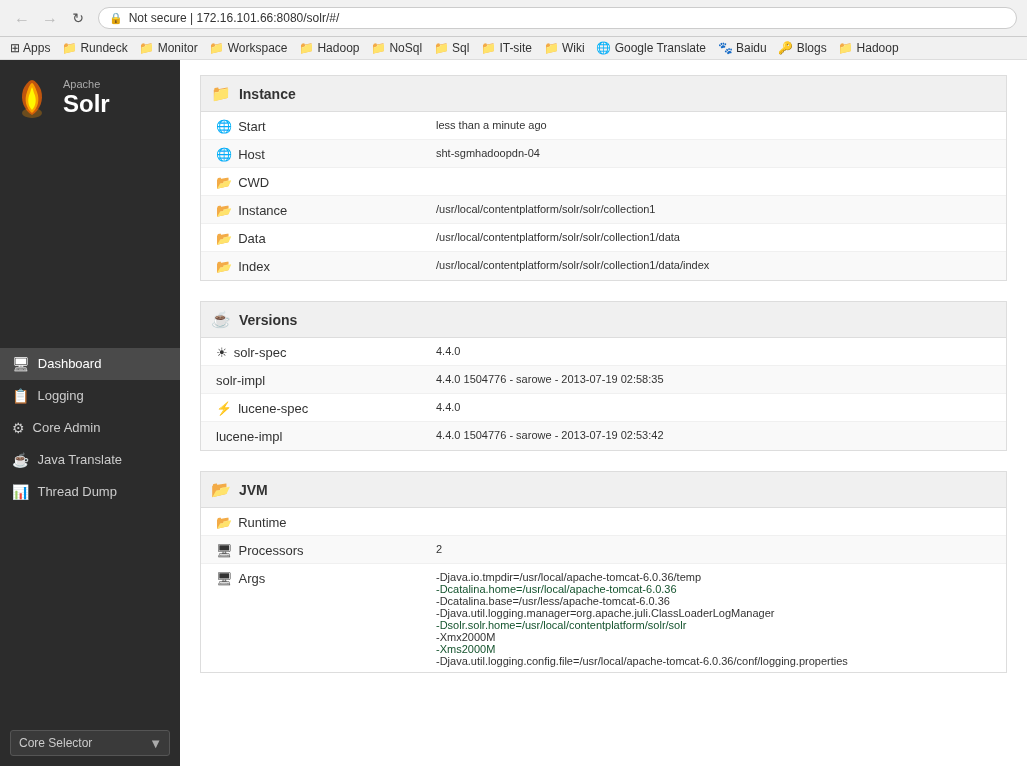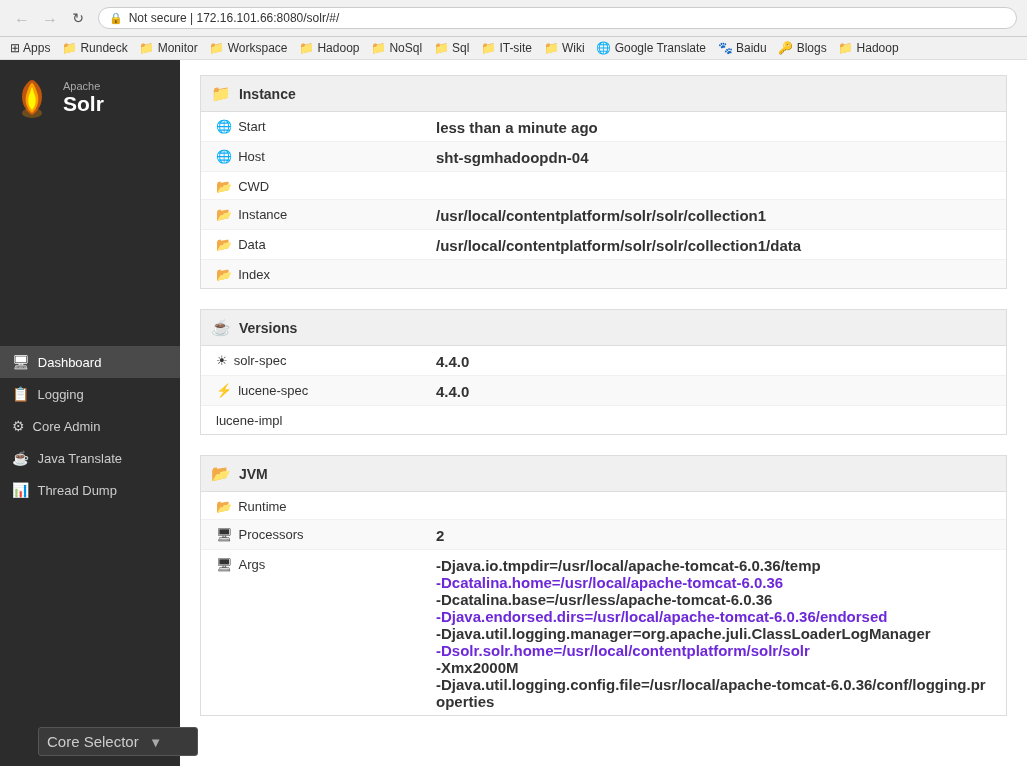--- a/index.html
+++ b/index.html
@@ -75,21 +75,21 @@
       display: flex;
       align-items: center;
       gap: 8px;
     }
     .solr-text {
       display: flex;
       flex-direction: column;
       color: #fff;
     }
     .apache-text { font-size: 11px; color: #aaa; }
-    .solr-name { font-size: 21px; font-weight: bold; color: #fff; }
+    .solr-name { font-size: 24px; font-weight: bold; color: #fff; }
 
     
     .solr-logo-svg { width: 45px; height: 45px; }
 
     .sidebar-nav { display: flex; flex-direction: column; }
     .sidebar-item {
       display: flex;
       align-items: center;
       gap: 8px;
       padding: 8px 12px;
@@ -105,24 +105,23 @@
       margin: 10px;
       position: relative;
     }
     .core-selector select {
       width: 100%;
       padding: 5px 8px;
       background: #3a3a3a;
       color: #ccc;
       border: 1px solid #555;
       border-radius: 3px;
-      font-size: 15px;
+      font-size: 12px;
       cursor: pointer;
       appearance: none;
-      margin-left: 28px;
     }
     .core-selector-arrow {
       position: absolute;
       right: 8px;
       top: 50%;
       transform: translateY(-50%);
       color: #aaa;
       pointer-events: none;
     }
 
@@ -170,26 +169,25 @@
       align-items: center;
       gap: 6px;
       width: 220px;
       flex-shrink: 0;
       font-size: 13px;
       padding-top: 2px;
     }
     .info-label-icon { font-size: 13px; }
     .info-value {
       flex: 1;
-      font-size: 15px;
+      font-size: 11px;
       padding-top: 2px;
       word-break: break-all;
-      font-weight: bold;
-    }
-    .info-value-dim { color: #6d28d9; }
+    }
+    .info-value-dim { color: #14532d; }
     .info-value-line { display: block; }
 
     
     .section-icon { font-size: 16px; }
   </style>
 </head>
 <body>
 
 <div class="browser-bar">
   <div class="nav-buttons">
@@ -345,48 +343,56 @@
             <span class="info-label-icon">📂</span>
             <span>Data</span>
           </div>
           <div class="info-value">/usr/local/contentplatform/solr/solr/collection1/data</div>
         </div>
         <div class="info-row">
           <div class="info-label">
             <span class="info-label-icon">📂</span>
             <span>Index</span>
           </div>
+          <div class="info-value">/usr/local/contentplatform/solr/solr/collection1/data/index</div>
         </div>
       </div>
     </div>
 
     <div class="section">
       <div class="section-header">
         <span class="section-icon">☕</span>
         <span>Versions</span>
       </div>
       <div class="section-body">
         <div class="info-row">
           <div class="info-label">
             <span class="info-label-icon">☀</span>
             <span>solr-spec</span>
           </div>
           <div class="info-value">4.4.0</div>
         </div>
         <div class="info-row">
           <div class="info-label">
+            <span>solr-impl</span>
+          </div>
+          <div class="info-value">4.4.0 1504776 - sarowe - 2013-07-19 02:58:35</div>
+        </div>
+        <div class="info-row">
+          <div class="info-label">
             <span class="info-label-icon">⚡</span>
             <span>lucene-spec</span>
           </div>
           <div class="info-value">4.4.0</div>
         </div>
         <div class="info-row">
           <div class="info-label">
             <span>lucene-impl</span>
           </div>
+          <div class="info-value">4.4.0 1504776 - sarowe - 2013-07-19 02:53:42</div>
         </div>
       </div>
     </div>
 
     <div class="section">
       <div class="section-header">
         <span class="section-icon">📂</span>
         <span>JVM</span>
       </div>
       <div class="section-body">
@@ -405,24 +411,24 @@
         </div>
         <div class="info-row">
           <div class="info-label">
             <span class="info-label-icon">🖥</span>
             <span>Args</span>
           </div>
           <div class="info-value">
             <span class="info-value-line">-Djava.io.tmpdir=/usr/local/apache-tomcat-6.0.36/temp</span>
             <span class="info-value-line info-value-dim">-Dcatalina.home=/usr/local/apache-tomcat-6.0.36</span>
             <span class="info-value-line">-Dcatalina.base=/usr/less/apache-tomcat-6.0.36</span>
-            <span class="info-value-line info-value-dim">-Djava.endorsed.dirs=/usr/local/apache-tomcat-6.0.36/endorsed</span>
             <span class="info-value-line">-Djava.util.logging.manager=org.apache.juli.ClassLoaderLogManager</span>
             <span class="info-value-line info-value-dim">-Dsolr.solr.home=/usr/local/contentplatform/solr/solr</span>
             <span class="info-value-line">-Xmx2000M</span>
+            <span class="info-value-line info-value-dim">-Xms2000M</span>
             <span class="info-value-line">-Djava.util.logging.config.file=/usr/local/apache-tomcat-6.0.36/conf/logging.properties</span>
           </div>
         </div>
       </div>
     </div>
 
   </div>
 </div>
 
 </body></html>

